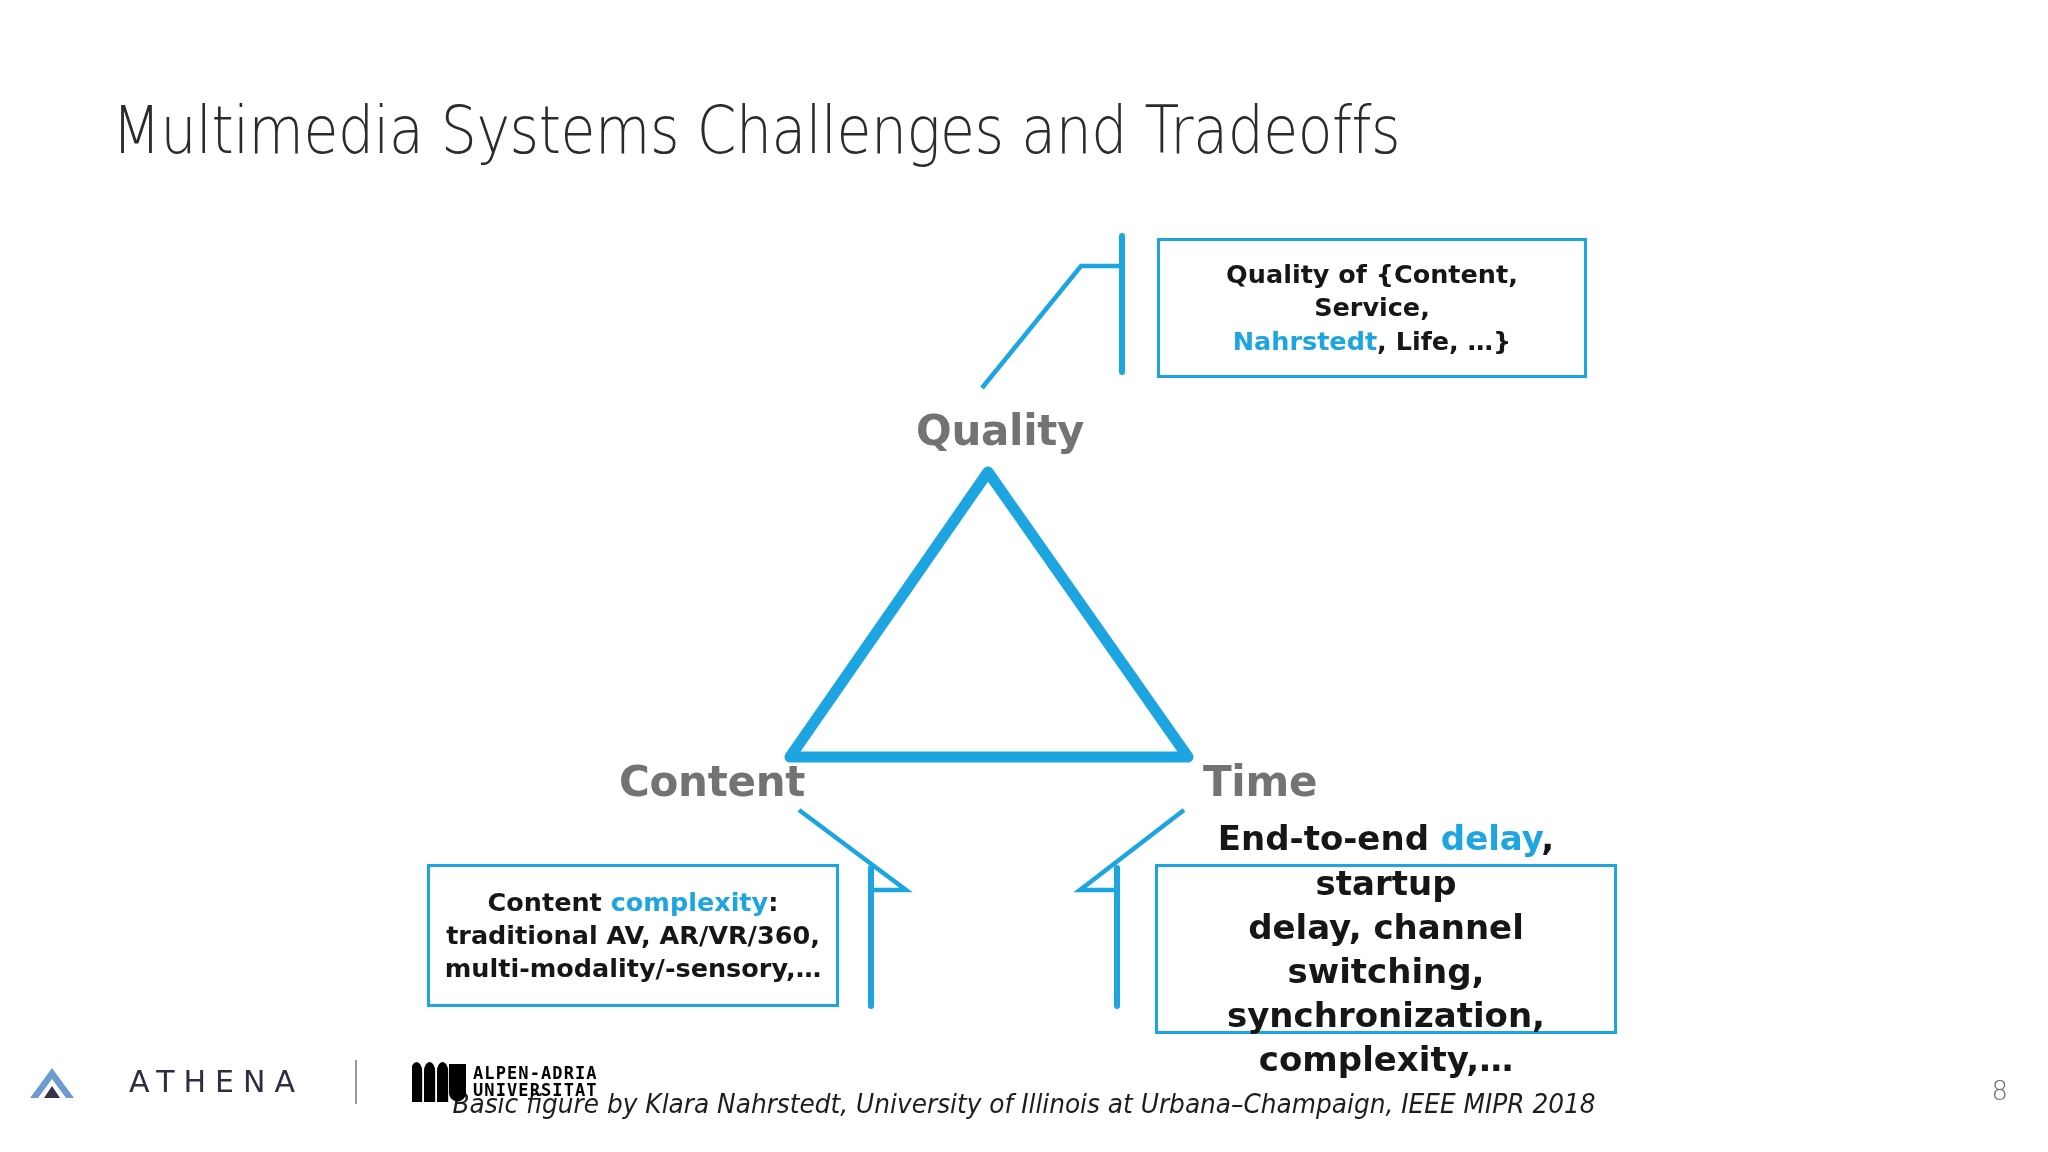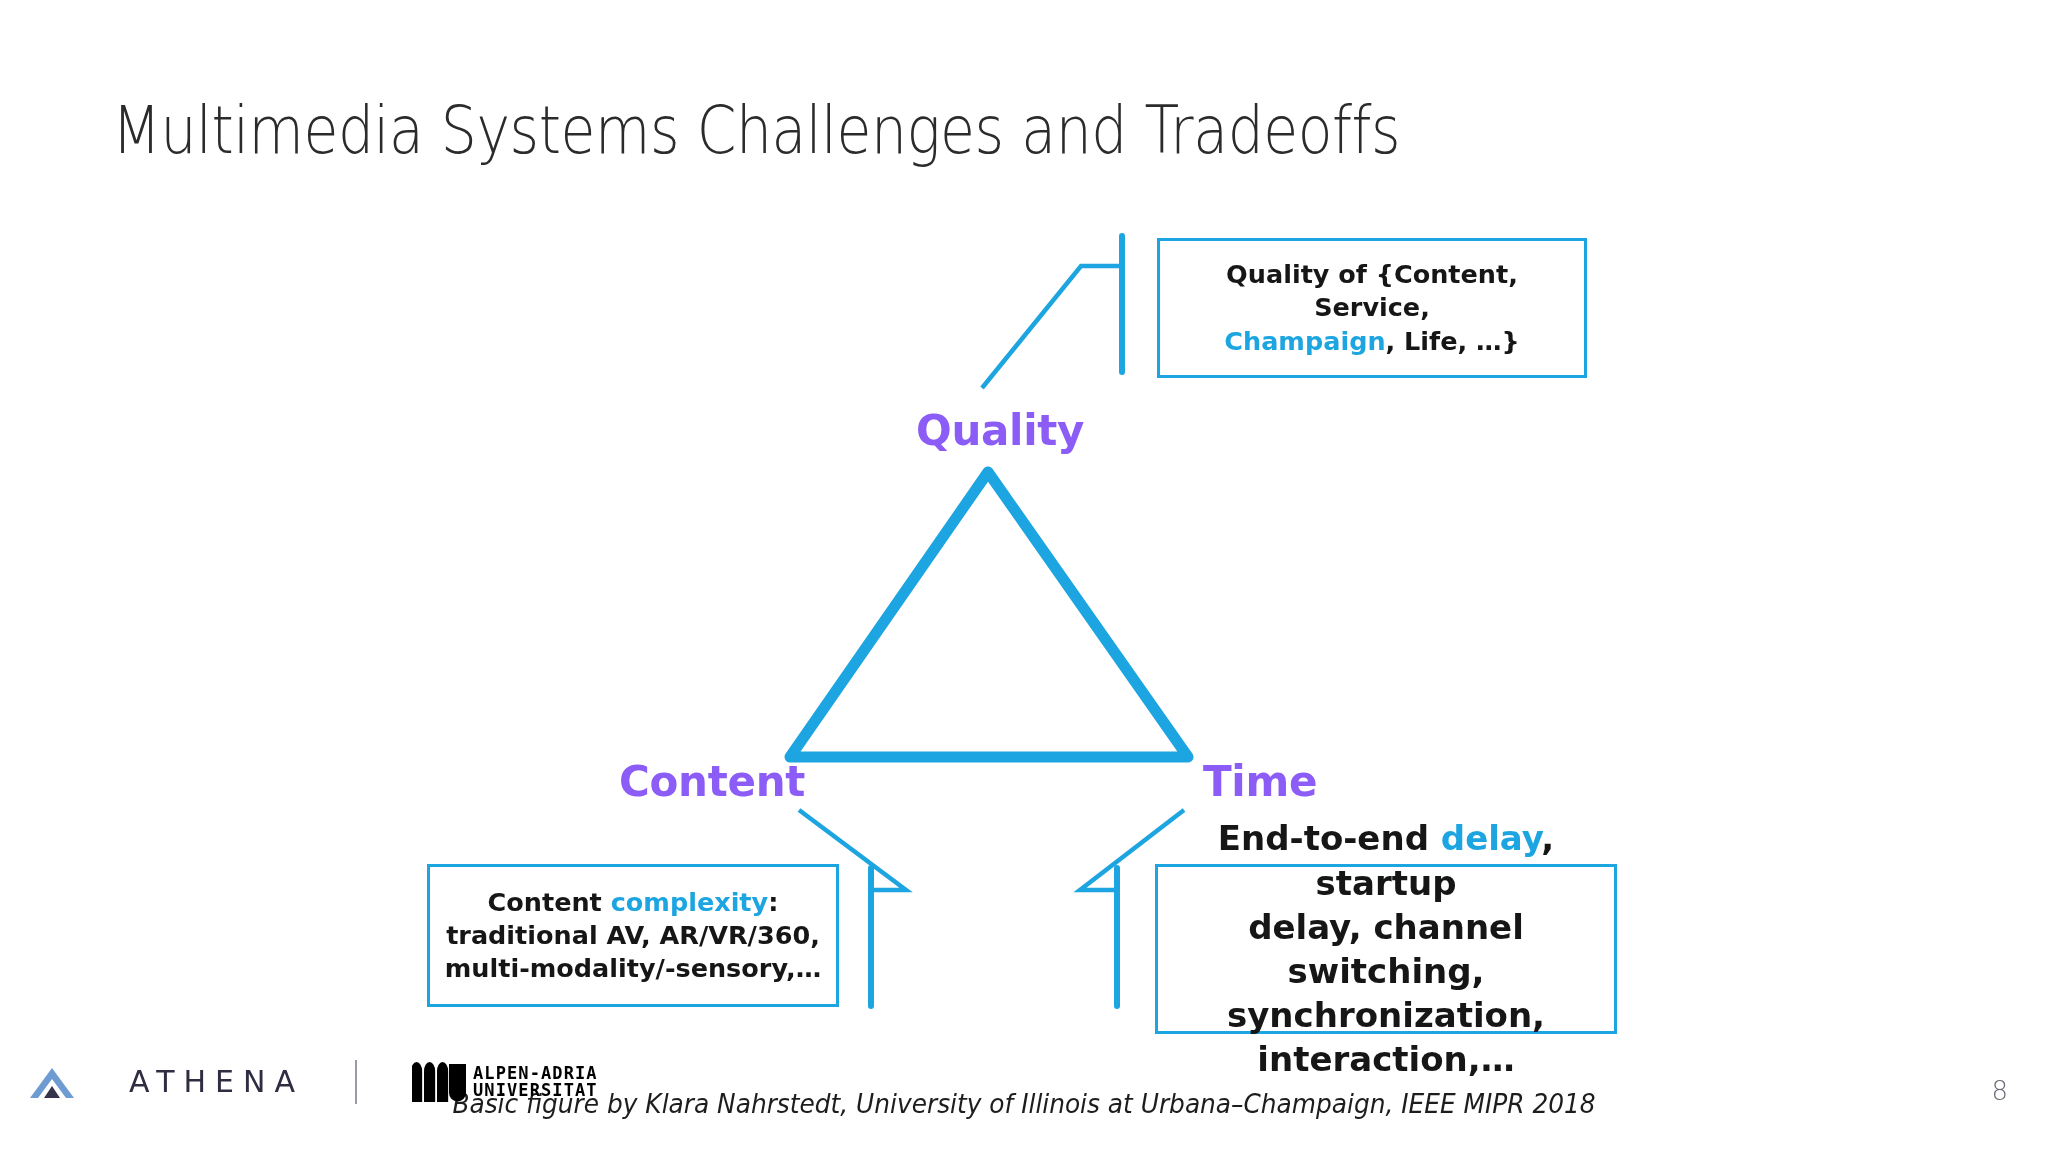--- a/index.html
+++ b/index.html
@@ -43,21 +43,21 @@
     height: 1152px;
     pointer-events: none;
   }
 
   
   .vertex-label {
     position: absolute;
     font-family: "DejaVu Sans", sans-serif;
     font-weight: bold;
     font-size: 42px;
-    color: #8b5cf6;
+    color: #737373;
     white-space: nowrap;
     letter-spacing: -0.3px;
   }
   #label-quality { left: 916px; top: 406px; }
   #label-content { left: 619px; top: 757px; }
   #label-time    { left: 1203px; top: 757px; }
 
   
   .callout {
     position: absolute;
@@ -185,29 +185,29 @@
       <path d="M 1184,810 L 1080,890 L 1117,890" fill="none" stroke="#1CA5E0" stroke-width="4.5" stroke-linejoin="miter" stroke-linecap="butt"></path>
       <line x1="1117" y1="868" x2="1117" y2="1006" stroke="#1CA5E0" stroke-width="6" stroke-linecap="round"></line>
     </g>
   </svg>
 
   <div class="vertex-label" id="label-quality">Quality</div>
   <div class="vertex-label" id="label-content">Content</div>
   <div class="vertex-label" id="label-time">Time</div>
 
   <div class="callout" id="callout-quality">
-      <span><span>Quality of {Content, Service,</span><br><span class="hl">Champaign</span><span>, Life, …}</span></span>
+      <span><span>Quality of {Content, Service,</span><br><span class="hl">Nahrstedt</span><span>, Life, …}</span></span>
     </div>
 
   <div class="callout" id="callout-content">
       <span><span>Content </span><span class="hl">complexity</span><span>:</span><br><span>traditional AV, AR/VR/360,</span><br><span>multi-modality/-sensory,…</span></span>
     </div>
 
   <div class="callout" id="callout-time">
-      <span><span>End-to-end </span><span class="hl">delay</span><span>, startup</span><br><span>delay, channel switching,</span><br><span>synchronization, interaction,…</span></span>
+      <span><span>End-to-end </span><span class="hl">delay</span><span>, startup</span><br><span>delay, channel switching,</span><br><span>synchronization, complexity,…</span></span>
     </div>
 
   <div id="footer-credit">Basic figure by Klara Nahrstedt, University of Illinois at Urbana–Champaign, IEEE MIPR 2018</div>
 
   <div id="page-number">8</div>
 
   <div id="logo-bar">
 
     <svg id="athena-mark" width="52" height="40" viewBox="0 0 52 40">
       <path d="M4 36 L26 6 L48 36 L40 36 L26 17 L12 36 Z" fill="#6E9CD2"></path>

